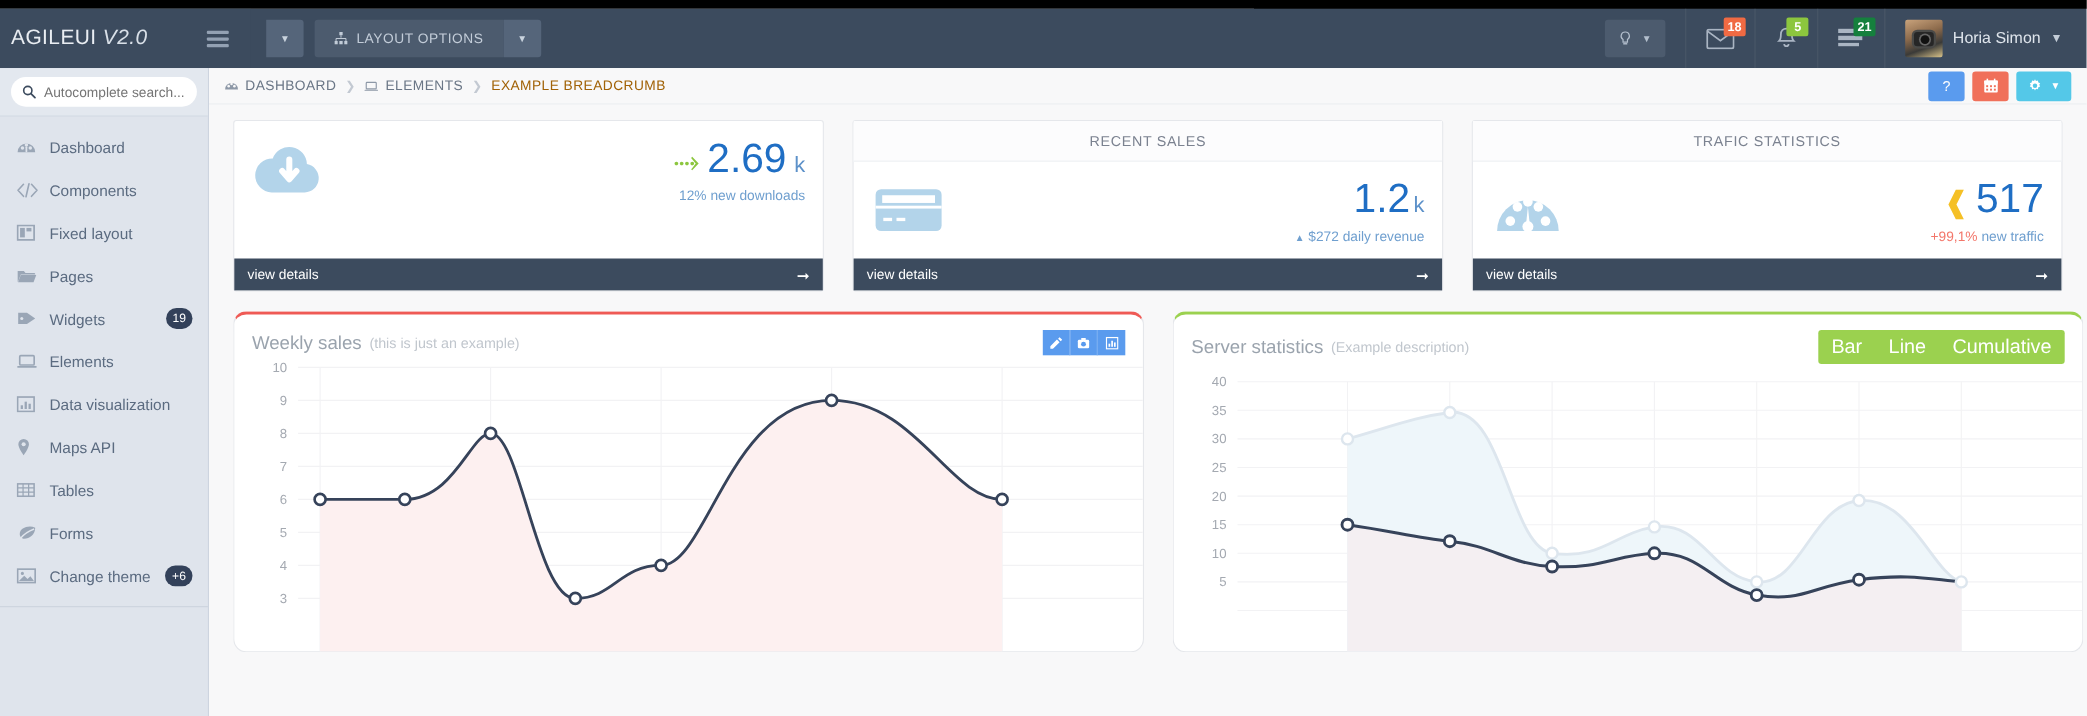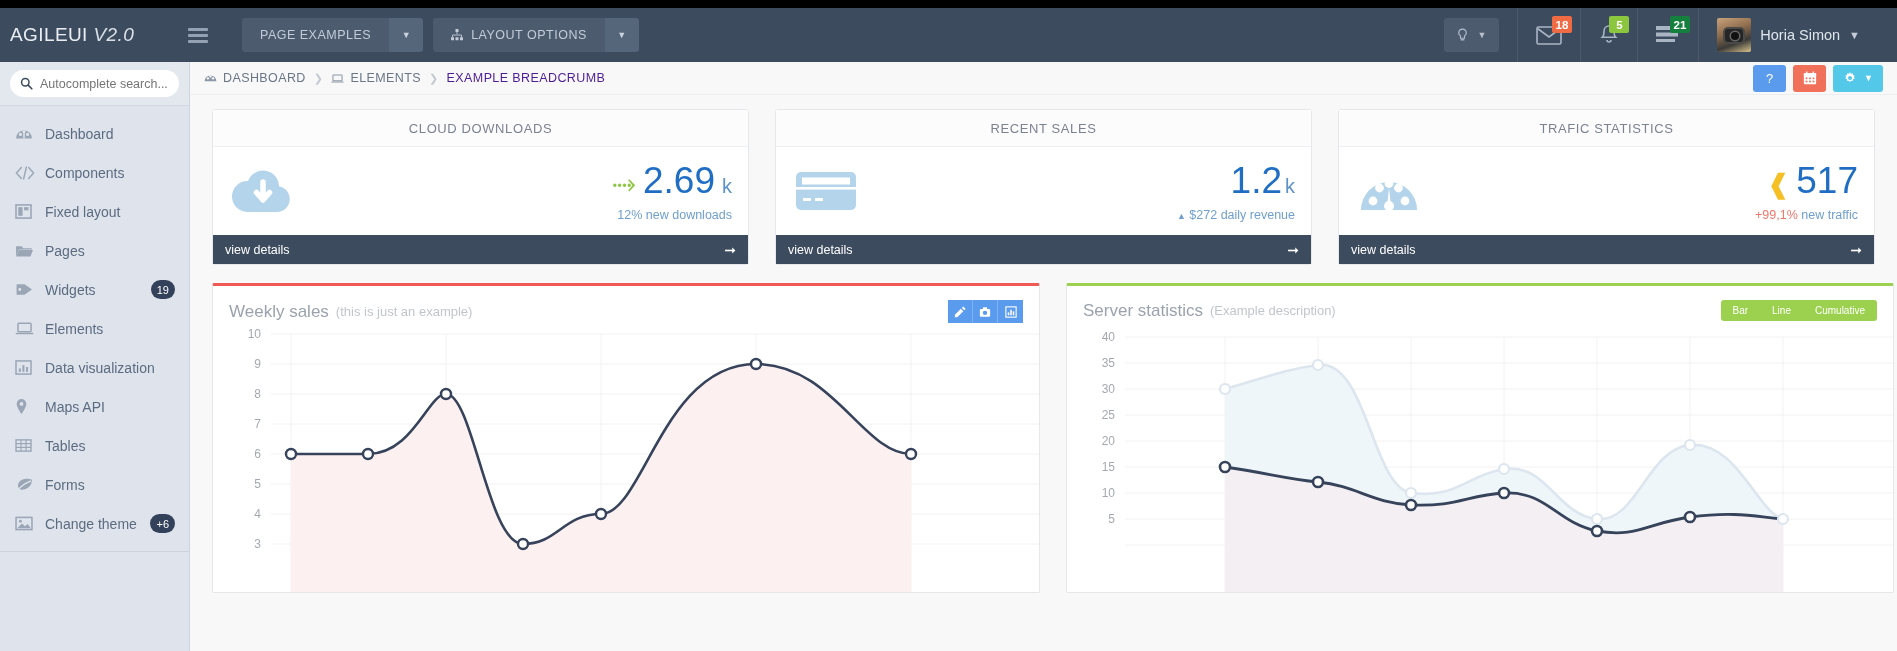--- a/index.html
+++ b/index.html
@@ -140,21 +140,21 @@
   .menu-sep { height: 1px; background: #ccd3de; margin: 8px 0 0 0; }
 
   
   .content { position: absolute; top: 62px; left: 190px; width: 1707px; height: 589px; background: #f8f8f9; }
   .crumbbar {
     height: 33px; background: #f8f8f9; display: flex; align-items: center;
     padding: 0 14px 0 14px; border-bottom: 1px solid #eceef1;
   }
   .crumbs { display: flex; align-items: center; gap: 8px; font-size: 12.5px; letter-spacing: .4px; }
   .crumb { color: #6a7686; display: flex; align-items: center; gap: 6px; cursor: pointer; }
-  .crumb.last { color: #4c1d95; cursor: default; }
+  .crumb.last { color: #a16207; cursor: default; }
   .crumb-sep { color: #c3c9d2; font-size: 11px; }
   .crumb-actions { margin-left: auto; display: flex; gap: 7px; }
   .cb-btn {
     height: 27px; min-width: 33px; border: none; border-radius: 3px;
     color: #fff; font-size: 13px; cursor: pointer;
     display: flex; align-items: center; justify-content: center; gap: 7px;
     padding: 0 9px; font-family: inherit;
   }
   .cb-help { background: #5a9bee; }
   .cb-cal  { background: #f0705a; }
@@ -190,41 +190,41 @@
   .card-foot {
     margin-top: auto; height: 29px; background: #3c4b5e; color: #fff;
     display: flex; align-items: center; padding: 0 12px; font-size: 12.5px;
     cursor: pointer;
   }
   .card-foot .arr { margin-left: auto; font-size: 14px; }
 
   
   .panels { display: flex; gap: 26px; padding: 18px 22px 0 22px; }
   .panel {
-    flex: 1; background: #fff; border: 1px solid #e5e7eb; border-radius: 2px;
+    flex: 1; background: #fff; border: 1px solid #e5e7eb; border-radius: 12px;
     border-top: 3px solid #ef5a55; height: 310px; position: relative;
     display: flex; flex-direction: column;
   }
   .panel.green { border-top-color: #9bd14f; }
   .panel-head {
     display: flex; align-items: center; padding: 14px 16px 6px 16px;
   }
   .panel-title { font-size: 17px; color: #9aa3ad; }
   .panel-sub { font-size: 13px; color: #c0c6cd; margin-left: 7px; }
   .panel-tools { margin-left: auto; display: flex; }
   .tool-btn {
     width: 25px; height: 23px; background: #5a9bee; color: #fff;
     border: none; cursor: pointer; display: flex; align-items: center;
     justify-content: center; font-size: 11px;
     border-right: 1px solid #7fb2f2;
   }
   .tool-btn:last-child { border-right: none; }
   .seg-group { display: flex; background: #9bd14f; border-radius: 3px; overflow: hidden; }
   .seg-btn {
-    background: transparent; border: none; color: #fff; font-size: 10px;
+    background: transparent; border: none; color: #fff; font-size: 18px;
     padding: 5px 12px; cursor: pointer; font-family: inherit;
   }
   .chart-area { flex: 1; position: relative; overflow: hidden; }
   .chart-area svg { display: block; }
 </style>
 </head>
 <body>
 
 <div class="app">
 
@@ -240,21 +240,20 @@
       </div>
       <div class="hamburger">
         <span></span>
           <span></span>
           <span></span>
       </div>
     </div>
 
     <div class="nav-btns">
       <div class="btn-group">
-        <button class="nv-btn">PAGE EXAMPLES</button>
         <button class="nv-caret"></button>
       </div>
       <div class="btn-group">
         <button class="nv-btn">
           <svg width="12" height="12" viewBox="0 0 16 16">
             <rect x="6" y="0" width="4" height="4" fill="#c2ccd8"></rect>
             <rect x="0" y="11" width="4" height="4" fill="#c2ccd8"></rect>
             <rect x="6" y="11" width="4" height="4" fill="#c2ccd8"></rect>
             <rect x="12" y="11" width="4" height="4" fill="#c2ccd8"></rect>
             <path d="M8 4 V7 M2 11 V8 H14 V11" stroke="#c2ccd8" stroke-width="1.2" fill="none"></path>
@@ -294,21 +293,21 @@
 
       <div class="nav-cell">
         <svg width="24" height="18" viewBox="0 0 24 18">
           <rect x="0" y="0" width="16" height="4" fill="#aab5c3"></rect>
           <rect x="0" y="6.5" width="22" height="4" fill="#aab5c3"></rect>
           <rect x="0" y="13" width="19" height="3" fill="#aab5c3"></rect>
         </svg>
         <span class="badge red">21</span>
       </div>
 
-      <div class="nav-cell" style="padding-right:37px;">
+      <div class="nav-cell" style="padding-right:22px;">
         <div class="avatar"></div>
         <span class="username">Horia Simon</span>
         <span class="uchev">▼</span>
       </div>
     </div>
   </div>
 
   <div class="sidebar">
     <div class="search-wrap">
       <div class="search-box">
@@ -494,21 +493,20 @@
             <circle cx="8" cy="8" r="2.3" fill="#54c8e8"></circle>
           </svg>
           <span style="font-size:9px;">▼</span>
         </button>
       </div>
     </div>
 
     <div class="cards">
 
       <div class="card">
-        <div class="card-head">CLOUD DOWNLOADS</div>
         <div class="card-body">
           <span class="card-ico">
             <svg width="68" height="52" viewBox="0 0 68 52">
               <path d="M18 48h30a13 13 0 0 0 2-25.8A16 16 0 0 0 19 17 12 12 0 0 0 18 48z" fill="#b3d4ea"></path>
               <path d="M34 18v13M27.5 28.5L34 36l6.5-7.5" stroke="#fff" stroke-width="5.5" fill="none" stroke-linecap="round" stroke-linejoin="round"></path>
             </svg>
           </span>
           <div class="card-nums">
             <div class="bignum">
               <span class="trend-up-green">⤑</span>

